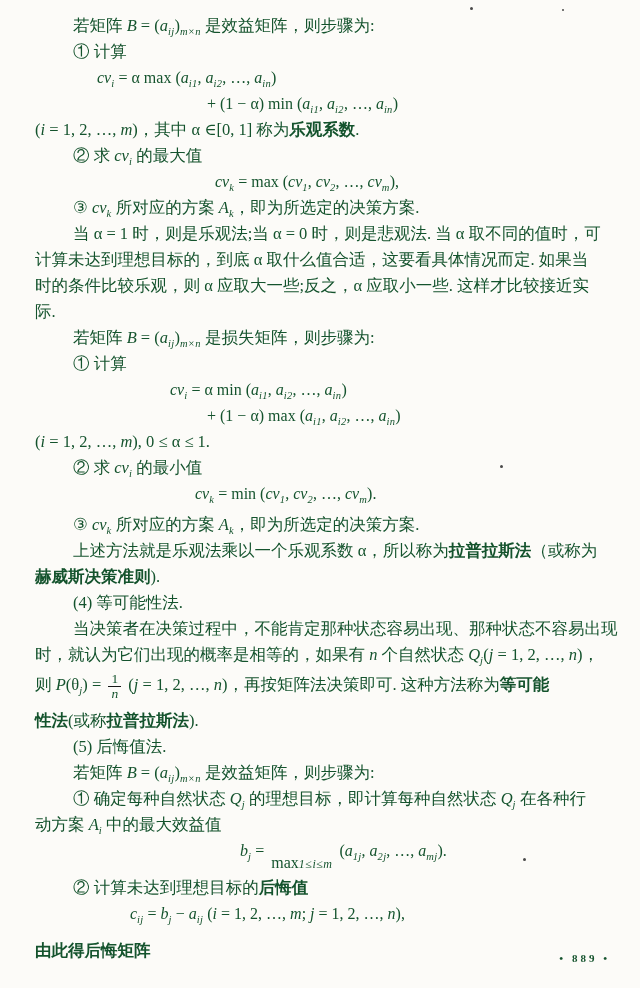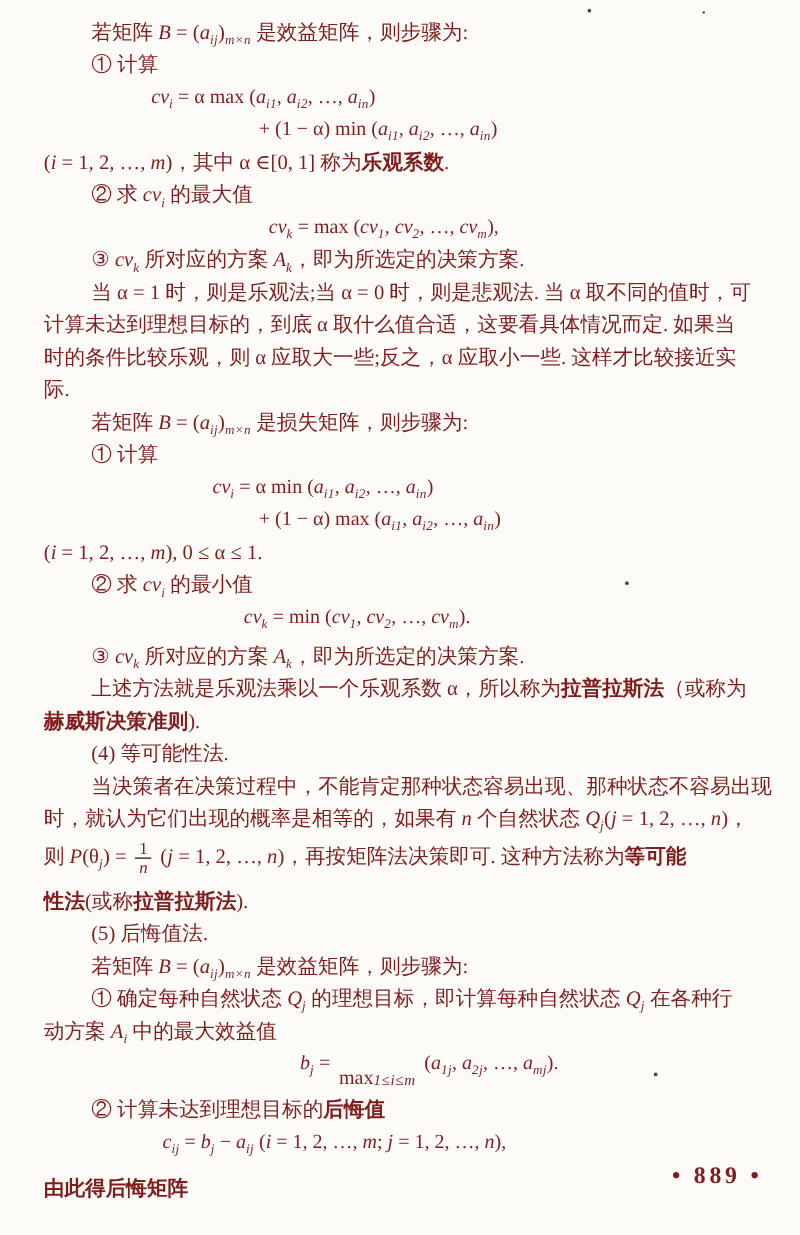--- a/index.html
+++ b/index.html
@@ -1,44 +1,44 @@
 <!DOCTYPE html>
 <html><head>
 <meta charset="utf-8">
 <style>
   html,body{margin:0;padding:0;}
   body{background:#e9e7e2;font-family:"Liberation Serif","DejaVu Serif",serif;}
   .page{
     position:relative;width:640px;height:988px;margin:0 auto;
-    background:#fcfbf8;color:#7f1d1d;overflow:hidden;
+    background:#fcfbf8;color:#14532d;overflow:hidden;
   }
   .content{padding:13px 20px 0 35px;font-size:16.5px;}
   .line{line-height:26px;white-space:nowrap;min-height:26px;}
   .indent{padding-left:38px;}
   .formula{font-size:16px;}
   .line i{font-style:italic;}
   .line b{font-weight:bold;}
   sub{font-size:10.5px;font-style:italic;line-height:0;letter-spacing:.3px;}
   .frac{display:inline-block;text-align:center;vertical-align:-0.62em;line-height:1.05;font-size:13.5px;margin:0 3px;}
   .frac .num{display:block;border-bottom:1.3px solid #161616;padding:0 3px;font-style:normal;}
   .frac .den{display:block;font-style:italic;}
   .lim{display:inline-flex;flex-direction:row;align-items:center;vertical-align:-0.75em;line-height:1;margin:0 3px;}
   .lim .top{font-size:16px;}
   .lim .bot{font-size:12px;margin-top:2px;letter-spacing:.5px;font-style:italic;}
-  .page-number{position:absolute;right:30px;bottom:36px;font-weight:bold;font-size:19px;letter-spacing:3px;}
+  .page-number{position:absolute;right:30px;bottom:24px;font-weight:bold;font-size:11px;letter-spacing:3px;}
   .dot{position:absolute;background:#4a4a4a;border-radius:50%;}
 </style>
 </head>
 <body>
 
 <div class="page">
   <div class="content">
       <div class="line indent">若矩阵 <i>B</i> = (<i>a</i><sub>ij</sub>)<sub>m×n</sub> 是效益矩阵，则步骤为:</div>
       <div class="line indent">① 计算</div>
-      <div class="line formula" style="margin-left: 86px;"><i>cv</i><sub>i</sub> = α max (<i>a</i><sub>i1</sub>, <i>a</i><sub>i2</sub>, …, <i>a</i><sub>in</sub>)</div>
+      <div class="line formula" style="margin-left: 62px;"><i>cv</i><sub>i</sub> = α max (<i>a</i><sub>i1</sub>, <i>a</i><sub>i2</sub>, …, <i>a</i><sub>in</sub>)</div>
       <div class="line formula" style="margin-left: 172px;">+ (1 − α) min (<i>a</i><sub>i1</sub>, <i>a</i><sub>i2</sub>, …, <i>a</i><sub>in</sub>)</div>
       <div class="line flush">(<i>i</i> = 1, 2, …, <i>m</i>)，其中 α ∈[0, 1] 称为<b>乐观系数</b>.</div>
       <div class="line indent">② 求 <i>cv</i><sub>i</sub> 的最大值</div>
       <div class="line formula" style="margin-left: 180px;"><i>cv</i><sub>k</sub> = max (<i>cv</i><sub>1</sub>, <i>cv</i><sub>2</sub>, …, <i>cv</i><sub>m</sub>),</div>
       <div class="line indent">③ <i>cv</i><sub>k</sub> 所对应的方案 <i>A</i><sub>k</sub>，即为所选定的决策方案.</div>
       <div class="line indent">当 α = 1 时，则是乐观法;当 α = 0 时，则是悲观法. 当 α 取不同的值时，可</div>
       <div class="line flush">计算未达到理想目标的，到底 α 取什么值合适，这要看具体情况而定. 如果当</div>
       <div class="line flush">时的条件比较乐观，则 α 应取大一些;反之，α 应取小一些. 这样才比较接近实</div>
       <div class="line flush">际.</div>
       <div class="line indent">若矩阵 <i>B</i> = (<i>a</i><sub>ij</sub>)<sub>m×n</sub> 是损失矩阵，则步骤为:</div>

